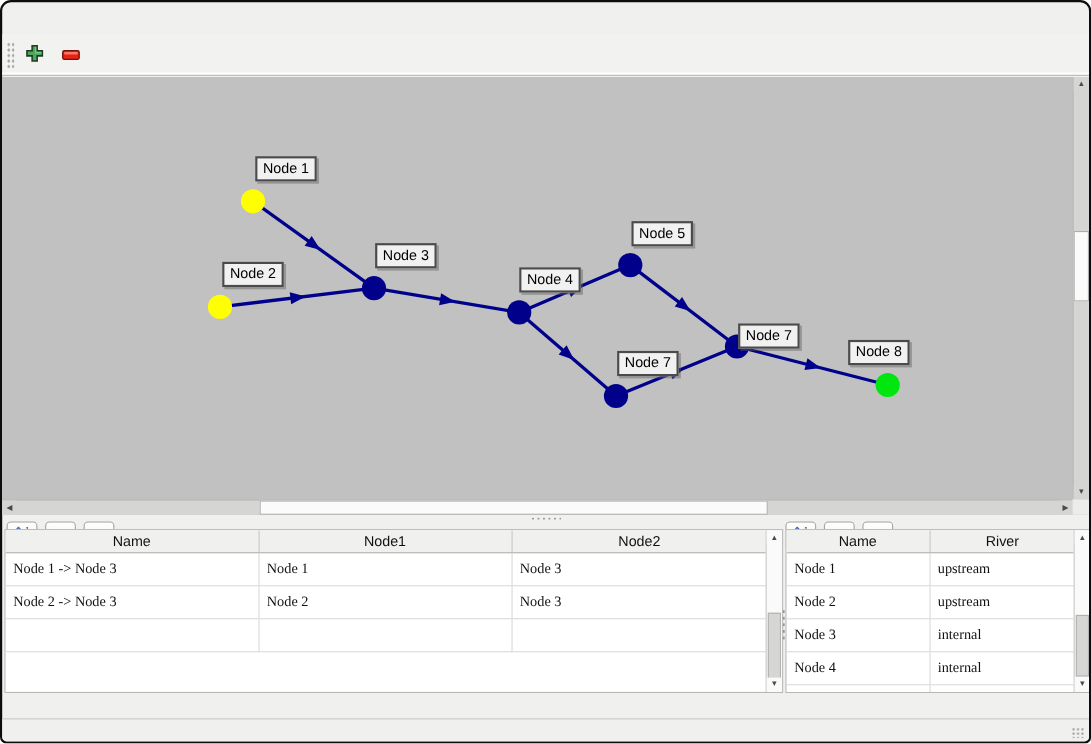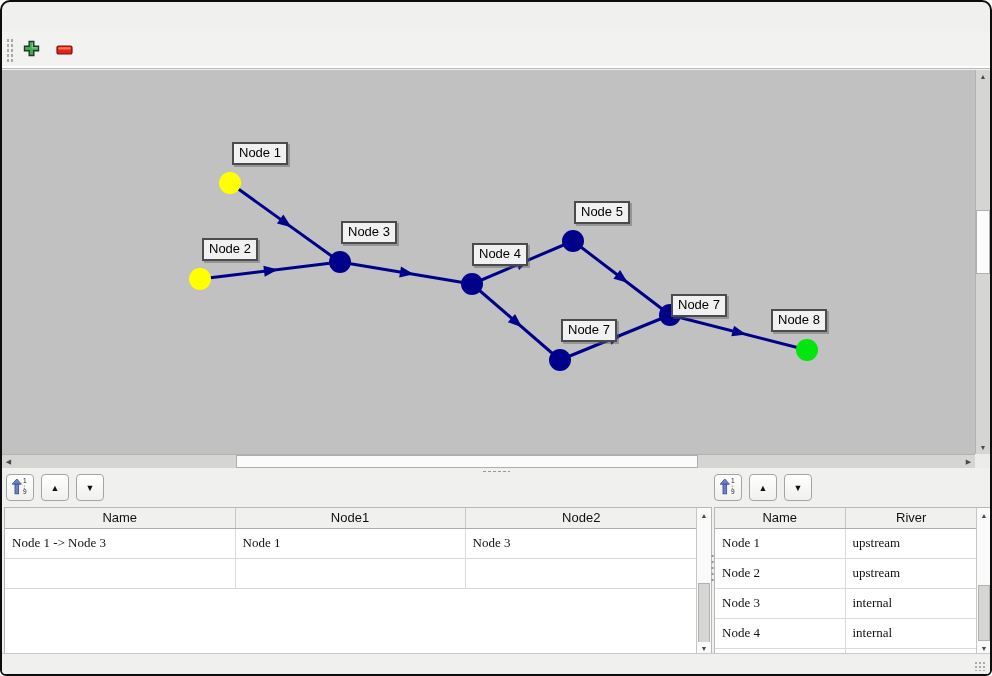--- a/index.html
+++ b/index.html
@@ -53,21 +53,21 @@
     background-image:radial-gradient(#969696 1px,transparent 1.2px);background-size:5px 6px;}
   
   .panel-bar{position:absolute;top:471px;left:0;right:0;height:30px;}
   .btn-group{position:absolute;top:1px;display:flex;gap:7px;}
   .btn-group.left{left:4px;} .btn-group.right{left:712px;}
   .tool-btn{width:28px;height:27px;border:1px solid #a5a5a3;border-radius:4px;
     background:linear-gradient(#ffffff,#f0f0ee);display:flex;align-items:center;
     justify-content:center;padding:0;}
   .tri-glyph{font-size:9px;color:#111;}
   
-  .table-wrap{position:absolute;top:505px;height:149px;background:#ffffff;
+  .table-wrap{position:absolute;top:479px;height:149px;background:#ffffff;
     border:1px solid #b7b7b5;overflow:hidden;}
   .table-wrap.edges{left:2px;width:708px;}
   .table-wrap.nodes{left:712px;width:278px;}
   table.data{border-collapse:collapse;table-layout:fixed;font-size:13px;color:#111;}
   table.data th{font-weight:normal;background:#f0f0ee;height:20px;text-align:center;
     border-right:1px solid #c7c7c5;border-bottom:1px solid #aeaeac;padding:0;}
   table.data th:last-child{border-right:none;}
   table.data td{height:30px;border-right:1px solid #dadad8;border-bottom:1px solid #dadad8;
     padding:0 4px 0 7px;overflow:hidden;white-space:nowrap;background:#fff;font-family:Liberation Serif, serif;}
   table.data td:last-child{border-right:none;}
@@ -218,20 +218,25 @@
             <th>Node2</th>
           </tr>
         </thead>
       <tbody>
           <tr>
             <td>Node 1 -&gt; Node 3</td>
             <td>Node 1</td>
             <td>Node 3</td>
           </tr>
           <tr>
+            <td>Node 2 -&gt; Node 3</td>
+            <td>Node 2</td>
+            <td>Node 3</td>
+          </tr>
+          <tr>
             <td>&nbsp;</td>
             <td>&nbsp;</td>
             <td>&nbsp;</td>
           </tr>
         </tbody>
     </table>
     <div class="tv-scroll">
       <div class="sb-arrow up">▲</div>
       <div class="sb-thumb" style="top:75px;height:62px;"></div>
       <div class="sb-arrow down">▼</div>

